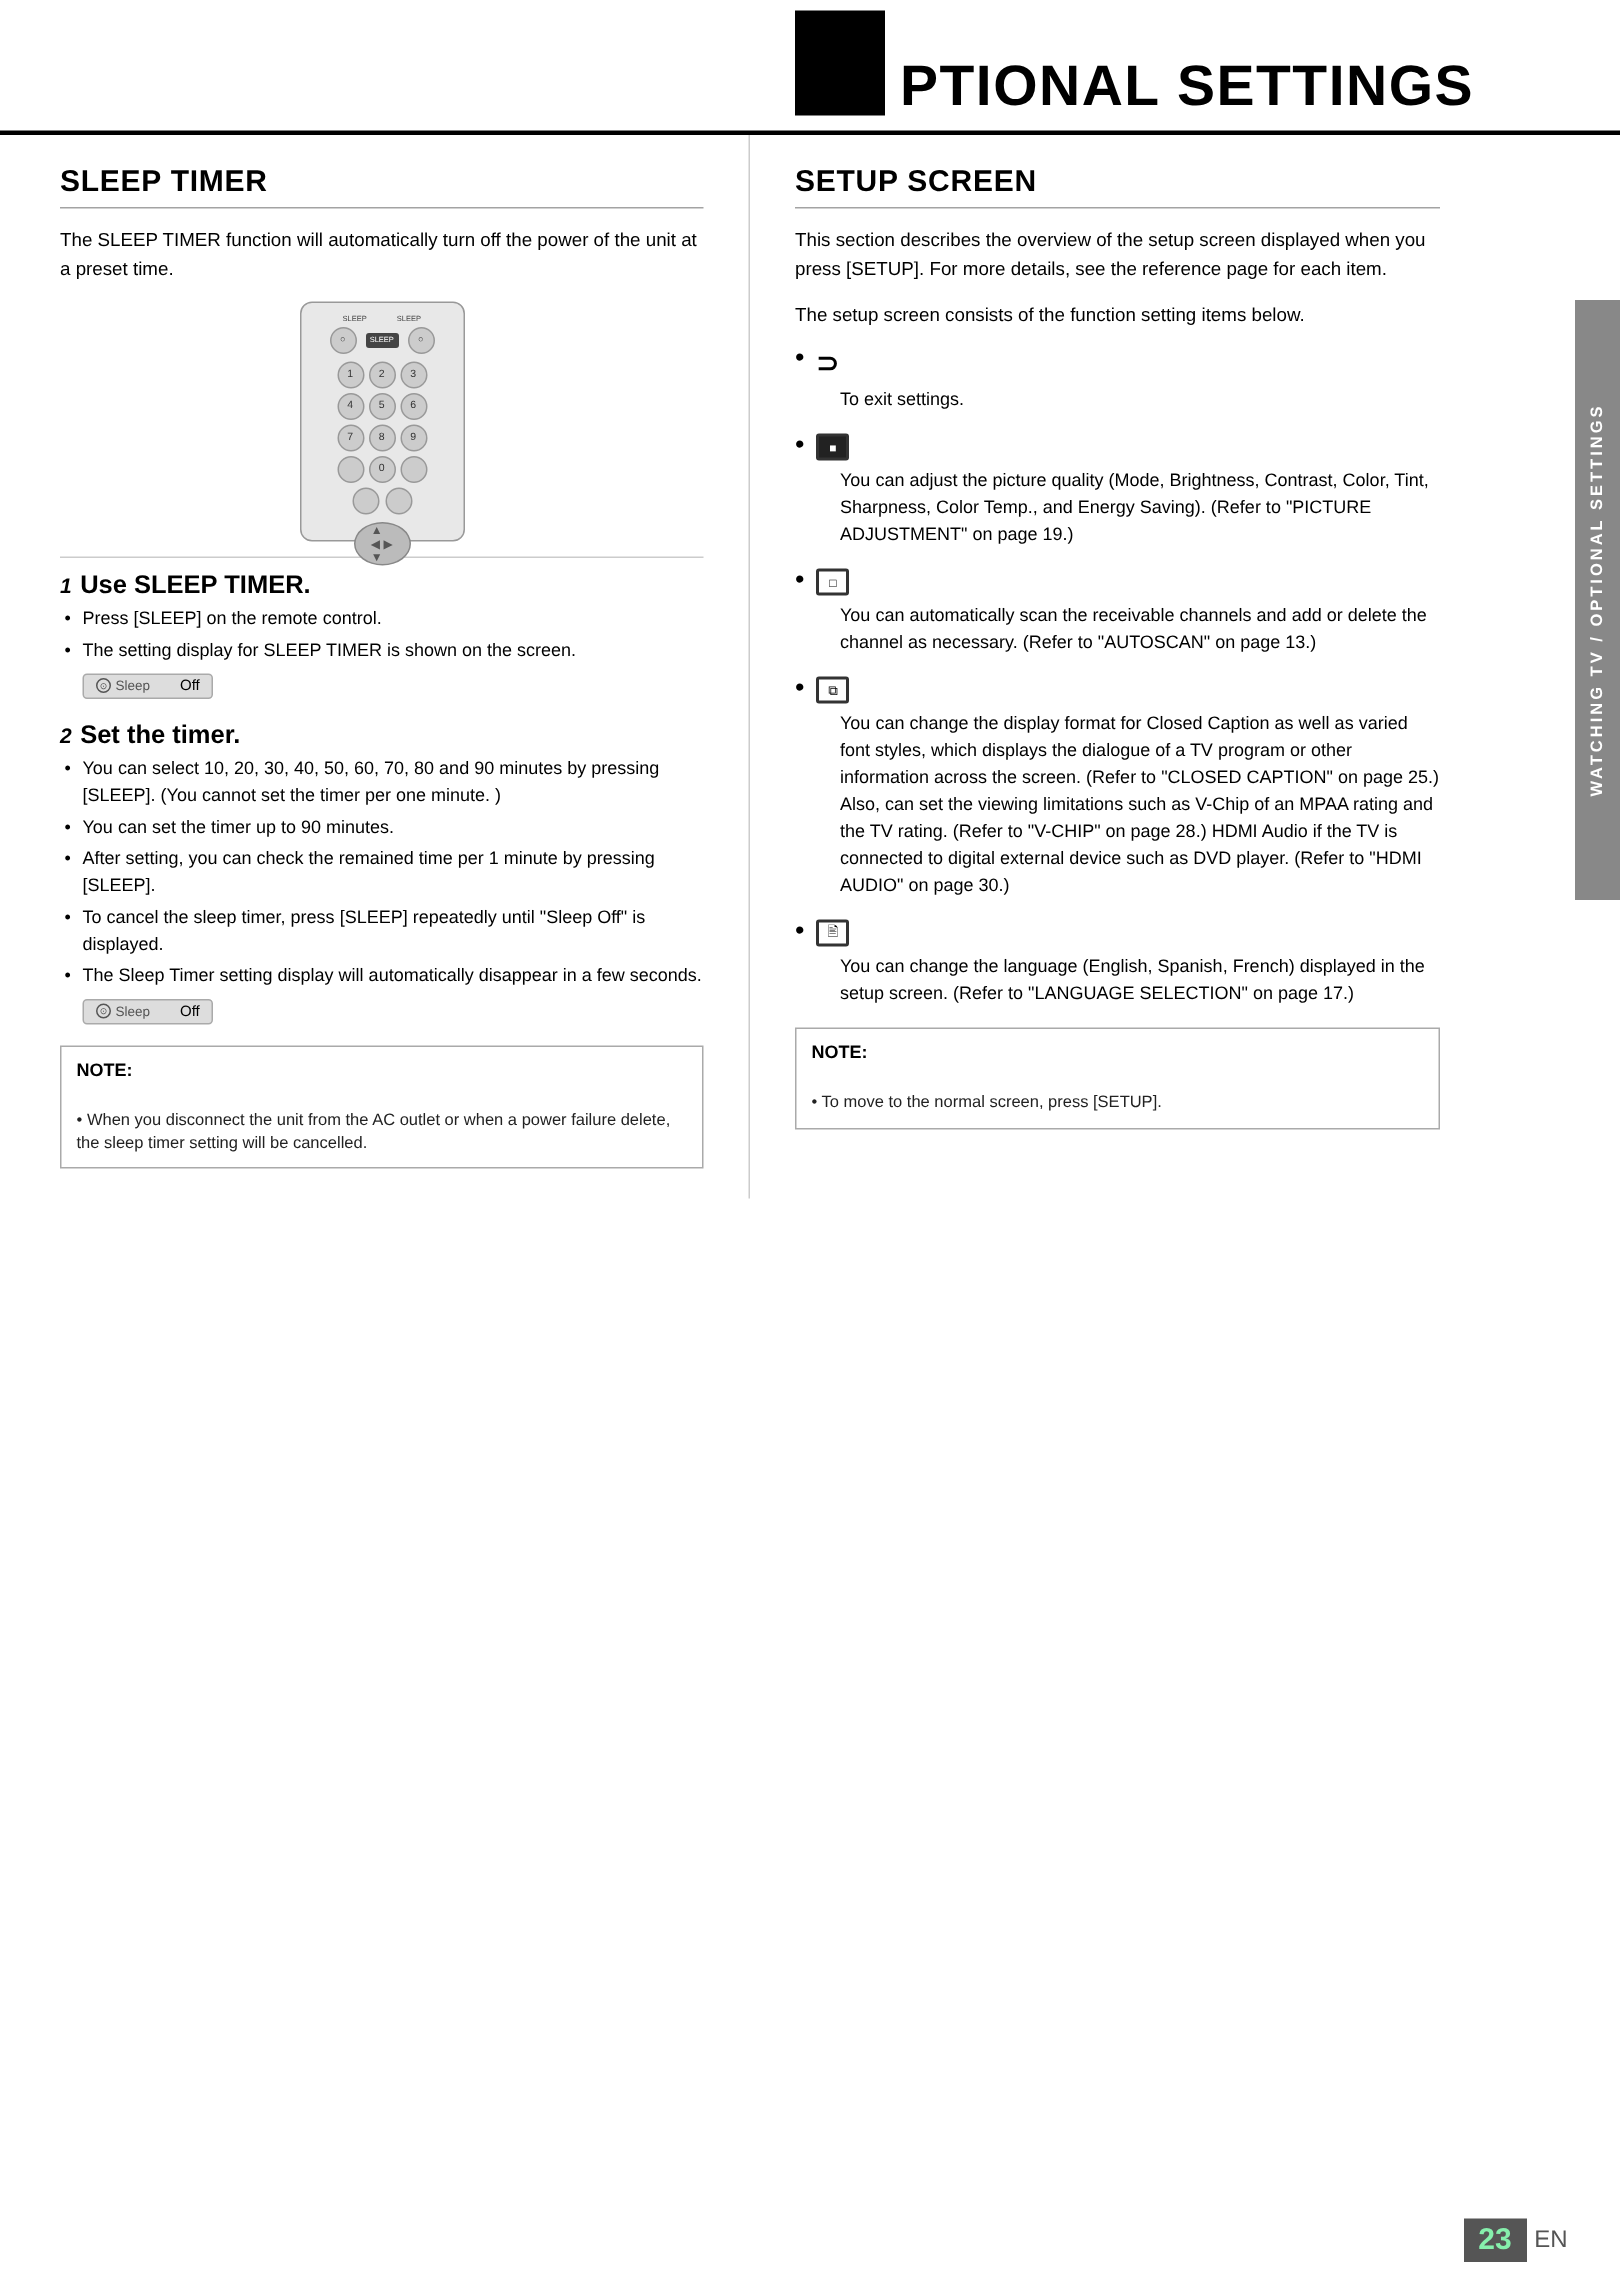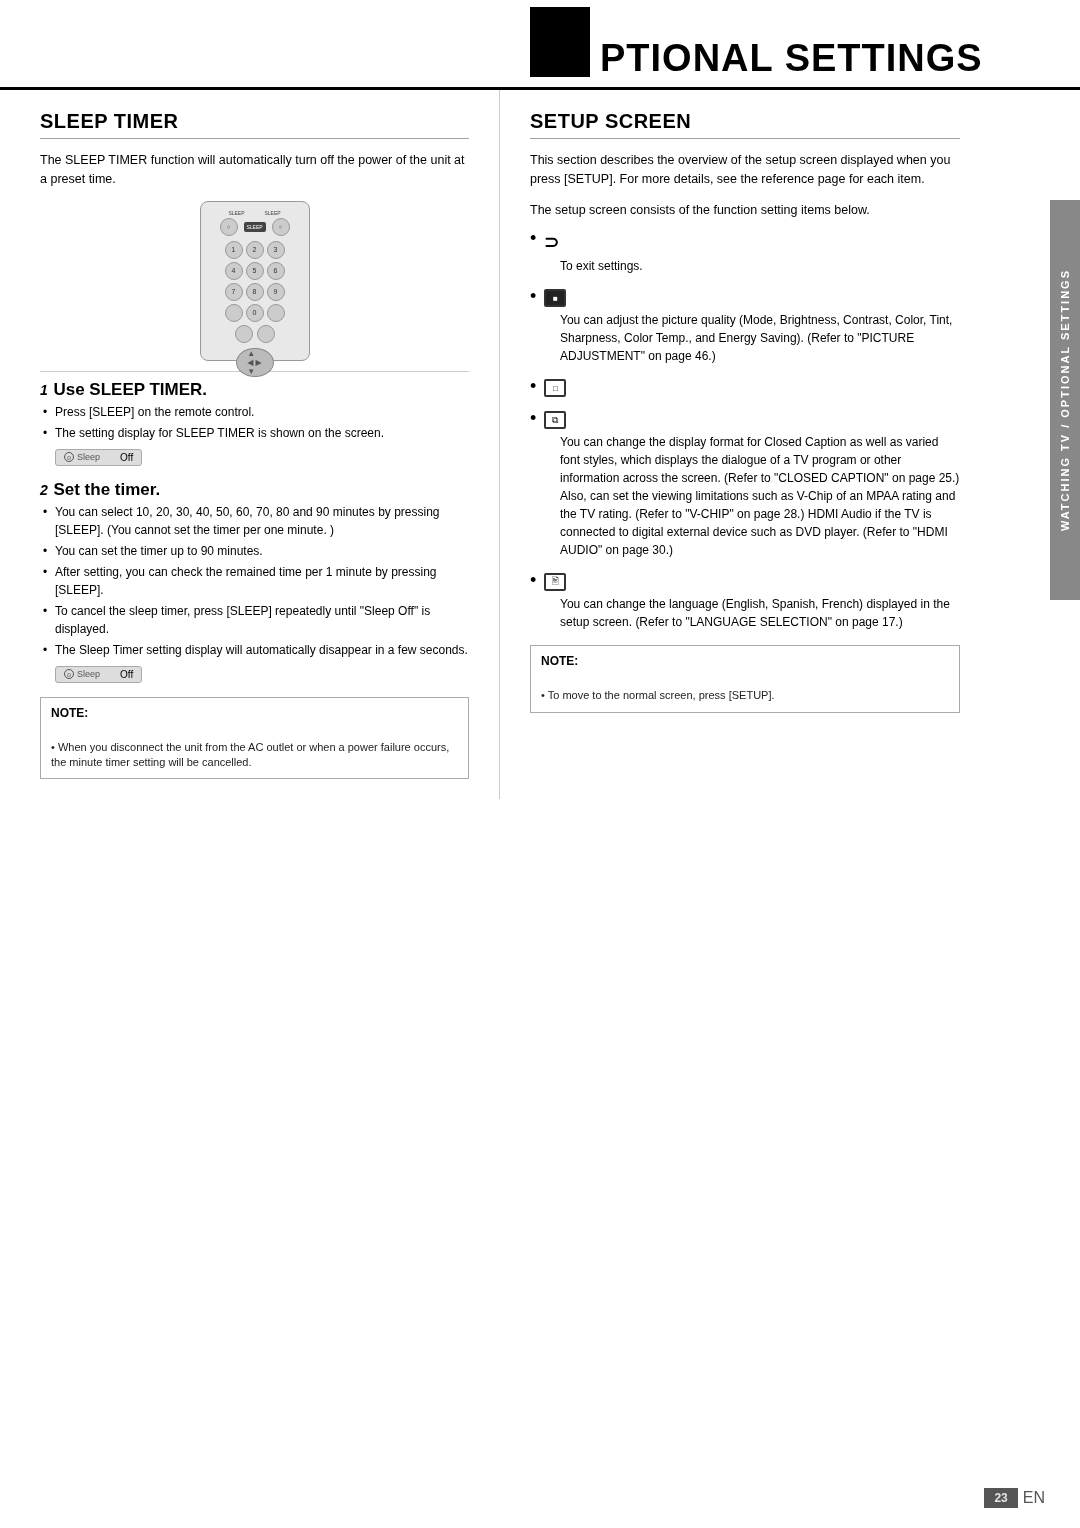--- a/index.html
+++ b/index.html
@@ -314,22 +314,22 @@
     .page-number-area {
       position: absolute;
       bottom: 20px;
       right: 35px;
       display: flex;
       align-items: center;
       gap: 5px;
     }
     .page-num-box {
       background: #555;
-      color: #e5e5e5;
-      font-size: 12px;
+      color: #86efac;
+      font-size: 20px;
       font-weight: bold;
       padding: 3px 10px;
     }
     .page-en {
       font-size: 16px;
       color: #555;
     }
 
     b { font-weight: normal; }
   </style>
@@ -421,21 +421,21 @@
           <div class="sleep-icon">⊙</div>
           <span>Sleep</span>
         </div>
         <span>Off</span>
       </div>
     </div>
 
     <div class="note-box">
       <div class="note-title">NOTE:</div>
       <div class="note-text">
-        • <span>When you disconnect the unit from the AC outlet or when a power failure occurs, the minute timer setting will be cancelled.</span>
+        • <span>When you disconnect the unit from the AC outlet or when a power failure delete, the sleep timer setting will be cancelled.</span>
       </div>
     </div>
   </div>
 
   <div class="right-col">
     <div class="section-title">SETUP SCREEN</div>
     <p class="intro-text">This section describes the overview of the setup screen displayed when you press <b>[SETUP]</b>. For more details, see the reference page for each item.</p>
     <p class="intro-text">The setup screen consists of the function setting items below.</p>
 
     <div class="setup-bullet">
@@ -444,28 +444,29 @@
         <span style="font-size:18px; font-weight:bold;">⊃</span>
       </div>
       <div class="indent-text">To exit settings.</div>
     </div>
 
     <div class="setup-bullet">
       <div class="setup-bullet-row">
         <span class="bullet-dot">•</span>
         <div class="icon-box" style="background:#222; color:#fff; font-size:8px;">■</div>
       </div>
-      <div class="indent-text">You can adjust the picture quality (Mode, Brightness, Contrast, Color, Tint, Sharpness, Color Temp., and Energy Saving). (Refer to "PICTURE ADJUSTMENT" on page 46.)</div>
+      <div class="indent-text">You can adjust the picture quality (Mode, Brightness, Contrast, Color, Tint, Sharpness, Color Temp., and Energy Saving). (Refer to "PICTURE ADJUSTMENT" on page 19.)</div>
     </div>
 
     <div class="setup-bullet">
       <div class="setup-bullet-row">
         <span class="bullet-dot">•</span>
         <div class="icon-box" style="font-size:8px;">□</div>
       </div>
+      <div class="indent-text">You can automatically scan the receivable channels and add or delete the channel as necessary. (Refer to "AUTOSCAN" on page 13.)</div>
     </div>
 
     <div class="setup-bullet">
       <div class="setup-bullet-row">
         <span class="bullet-dot">•</span>
         <div class="icon-box" style="font-size:9px;">⧉</div>
       </div>
       <div class="indent-text">You can change the display format for Closed Caption as well as varied font styles, which displays the dialogue of a TV program or other information across the screen. (Refer to "CLOSED CAPTION" on page 25.) Also, can set the viewing limitations such as V-Chip of an MPAA rating and the TV rating. (Refer to "V-CHIP" on page 28.) HDMI Audio if the TV is connected to digital external device such as DVD player. (Refer to "HDMI AUDIO" on page 30.)</div>
     </div>
 

